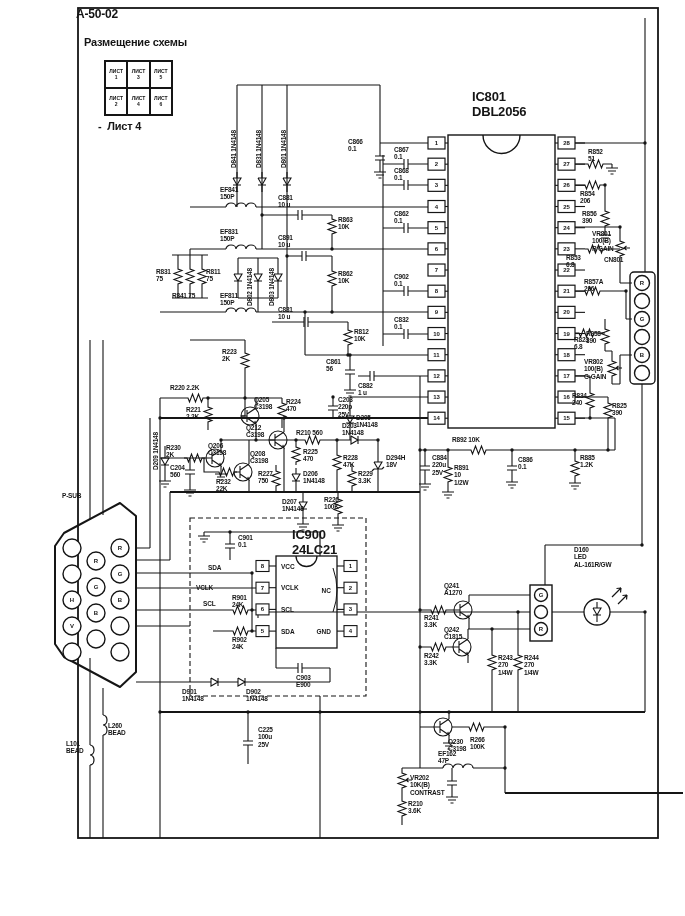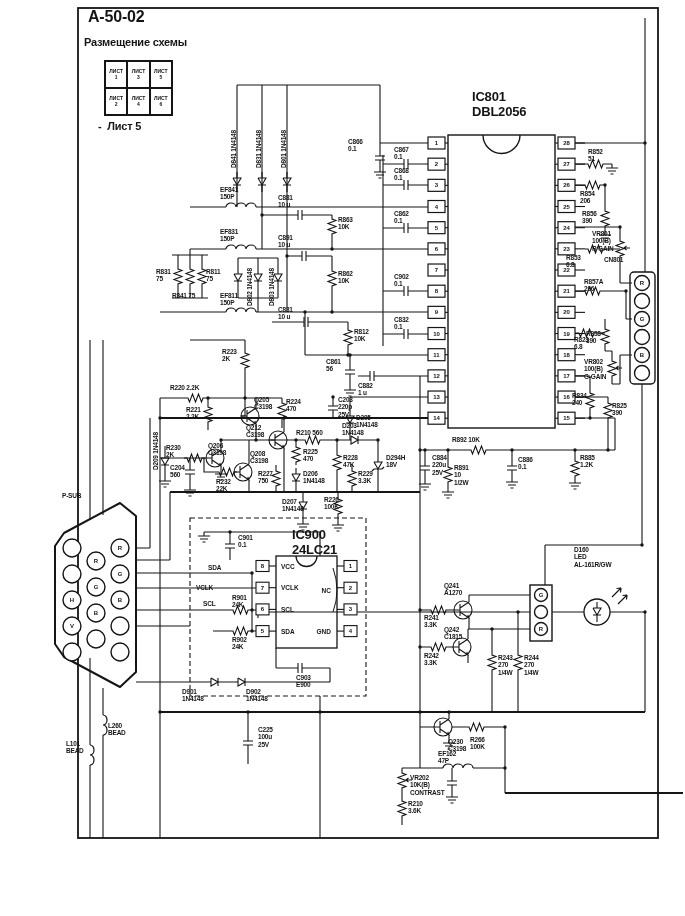--- a/index.html
+++ b/index.html
@@ -488,23 +488,23 @@
         <circle cx="642" cy="373" r="7.5" fill="#fff" stroke="#151515" stroke-width="1.4"></circle>
         <circle cx="541" cy="595" r="6.5" fill="#fff" stroke="#151515" stroke-width="1.4"></circle>
         <text x="541" y="595" text-anchor="middle" dominant-baseline="central" font-size="6" font-weight="bold" font-family="&quot;Liberation Sans&quot;,sans-serif" fill="#151515">G</text>
         <circle cx="541" cy="612" r="6.5" fill="#fff" stroke="#151515" stroke-width="1.4"></circle>
         <circle cx="541" cy="629" r="6.5" fill="#fff" stroke="#151515" stroke-width="1.4"></circle>
         <text x="541" y="629" text-anchor="middle" dominant-baseline="central" font-size="6" font-weight="bold" font-family="&quot;Liberation Sans&quot;,sans-serif" fill="#151515">R</text>
       </g>
 </svg>
 
 <div id="labels">
-      <div class="lbl" style="left: 88px; top: 8px; font-size: 16px;">A-50-02</div>
+      <div class="lbl" style="left: 76px; top: 8px; font-size: 12px;">A-50-02</div>
       <div class="lbl" style="left: 84px; top: 36px; font-size: 11px;">Размещение схемы</div>
-      <div class="lbl" style="left: 98px; top: 120px; font-size: 11px;">-  Лист 5</div>
+      <div class="lbl" style="left: 98px; top: 120px; font-size: 11px;">-  Лист 4</div>
       <div class="lbl" style="left: 472px; top: 90px; font-size: 13px;">IC801</div>
       <div class="lbl" style="left: 472px; top: 105px; font-size: 13px;">DBL2056</div>
       <div class="lbl" style="left: 292px; top: 528px; font-size: 13px;">IC900</div>
       <div class="lbl" style="left: 292px; top: 543px; font-size: 13px;">24LC21</div>
       <div class="lbl" style="left: 62px; top: 492px;">P-SUB</div>
       <div class="lbl" style="left: 604px; top: 256px;">CN801</div>
       <div class="lbl rot" style="left: 230px; top: 168px;">D841 1N4148</div>
       <div class="lbl rot" style="left: 255px; top: 168px;">D831 1N4148</div>
       <div class="lbl rot" style="left: 280px; top: 168px;">D801 1N4148</div>
       <div class="lbl rot" style="left: 246px; top: 306px;">D802 1N4148</div>

